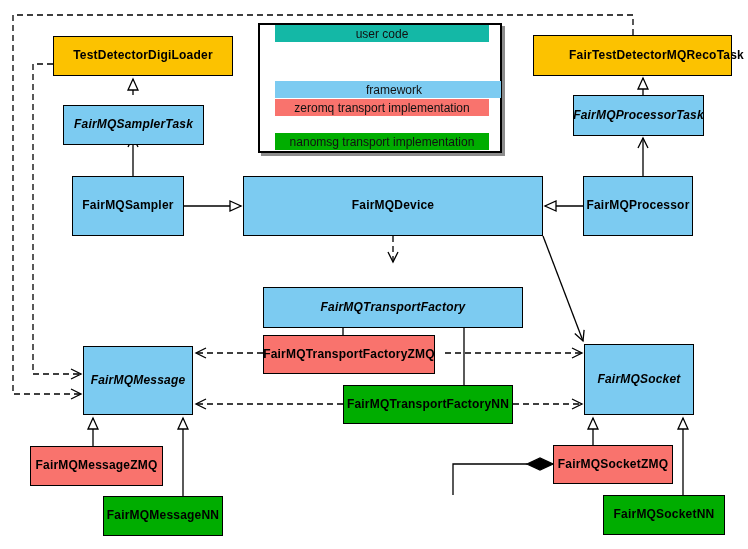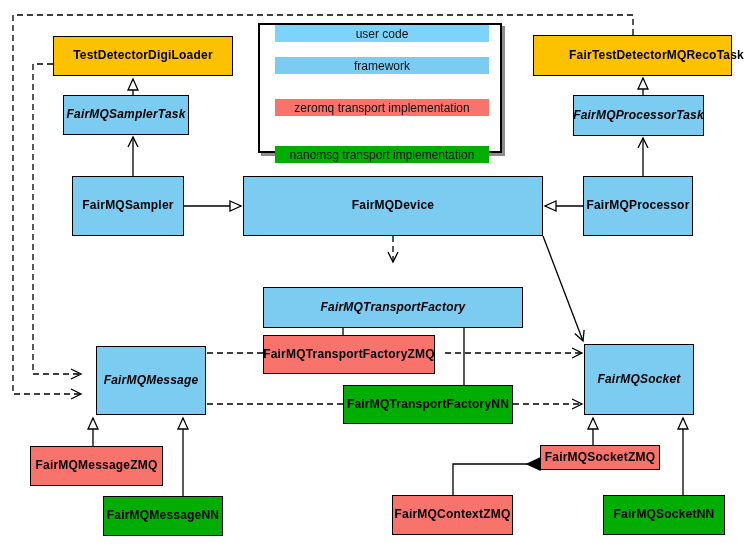--- a/index.html
+++ b/index.html
@@ -71,36 +71,35 @@
         <path d="M513,404 H582" marker-end="url(#vee)"></path>
       </g>
 
       <path d="M453,495 V464 H527"></path>
       <polygon points="527,464 540,458 553,464 540,470" fill="#000" stroke="#000"></polygon>
     </g>
   </svg>
 
   <div class="node" style="left: 53px; top: 36px; width: 180px; height: 40px; background: rgb(252, 194, 0);">TestDetectorDigiLoader</div>
   <div class="node" style="left: 533px; top: 35px; width: 199px; height: 41px; background: rgb(252, 194, 0); padding-left: 48px;">FairTestDetectorMQRecoTask</div>
-  <div class="node abstract" style="left: 63px; top: 95px; width: 126px; height: 40px; background: rgb(124, 203, 241); text-align: center;">FairMQSamplerTask</div>
+  <div class="node abstract" style="left: 63px; top: 105px; width: 141px; height: 40px; background: rgb(124, 203, 241); text-align: center;">FairMQSamplerTask</div>
   <div class="node abstract" style="left: 573px; top: 95px; width: 131px; height: 41px; background: rgb(124, 203, 241);">FairMQProcessorTask</div>
   <div class="node" style="left: 72px; top: 176px; width: 112px; height: 60px; background: rgb(124, 203, 241);">FairMQSampler</div>
   <div class="node" style="left: 243px; top: 176px; width: 300px; height: 60px; background: rgb(124, 203, 241);">FairMQDevice</div>
   <div class="node" style="left: 583px; top: 176px; width: 110px; height: 60px; background: rgb(124, 203, 241);">FairMQProcessor</div>
   <div class="node abstract" style="left: 263px; top: 265px; width: 260px; height: 41px; background: rgb(124, 203, 241); margin-top: 22px;">FairMQTransportFactory</div>
   <div class="node" style="left: 263px; top: 335px; width: 172px; height: 39px; background: rgb(249, 115, 109);">FairMQTransportFactoryZMQ</div>
   <div class="node" style="left: 343px; top: 385px; width: 170px; height: 39px; background: rgb(0, 173, 0);">FairMQTransportFactoryNN</div>
-  <div class="node abstract" style="left: 96px; top: 346px; width: 110px; height: 69px; background: rgb(124, 203, 241);">FairMQMessage</div>
+  <div class="node abstract" style="left: 83px; top: 346px; width: 110px; height: 69px; background: rgb(124, 203, 241);">FairMQMessage</div>
   <div class="node abstract" style="left: 584px; top: 344px; width: 110px; height: 71px; background: rgb(124, 203, 241);">FairMQSocket</div>
   <div class="node" style="left: 30px; top: 446px; width: 133px; height: 40px; background: rgb(249, 115, 109);">FairMQMessageZMQ</div>
   <div class="node" style="left: 103px; top: 496px; width: 120px; height: 40px; background: rgb(0, 173, 0);">FairMQMessageNN</div>
-  <div class="node" style="left: 540px; top: 445px; width: 120px; height: 25px; background: rgb(249, 115, 109); text-align: center;">FairMQSocketZMQ</div>
-  <div class="node" style="left: 392px; top: 495px; width: 121px; height: 40px; background: rgb(249, 115, 109);">FairMQContextZMQ</div>
+  <div class="node" style="left: 553px; top: 445px; width: 120px; height: 39px; background: rgb(249, 115, 109); text-align: center;">FairMQSocketZMQ</div>
   <div class="node" style="left: 603px; top: 495px; width: 122px; height: 40px; background: rgb(0, 173, 0);">FairMQSocketNN</div>
 
   <div class="legend">
-    <div class="legend-row" style="top: 0; background: #7dd3fc;">user code</div>
-    <div class="legend-row" style="top: 32px; background: rgb(124, 203, 241);">framework</div>
+    <div class="legend-row" style="top: 0; background: #14b8a6;">user code</div>
+    <div class="legend-row" style="top: 56px; background: rgb(124, 203, 241); padding-left: 12px;">framework</div>
     <div class="legend-row" style="top: 74px; background: rgb(249, 115, 109);">zeromq transport implementation</div>
-    <div class="legend-row" style="top: 121px; background: rgb(0, 173, 0);">nanomsg transport implementation</div>
+    <div class="legend-row" style="top: 108px; background: rgb(0, 173, 0);">nanomsg transport implementation</div>
   </div>
 
 </div>
 
 </body></html>

